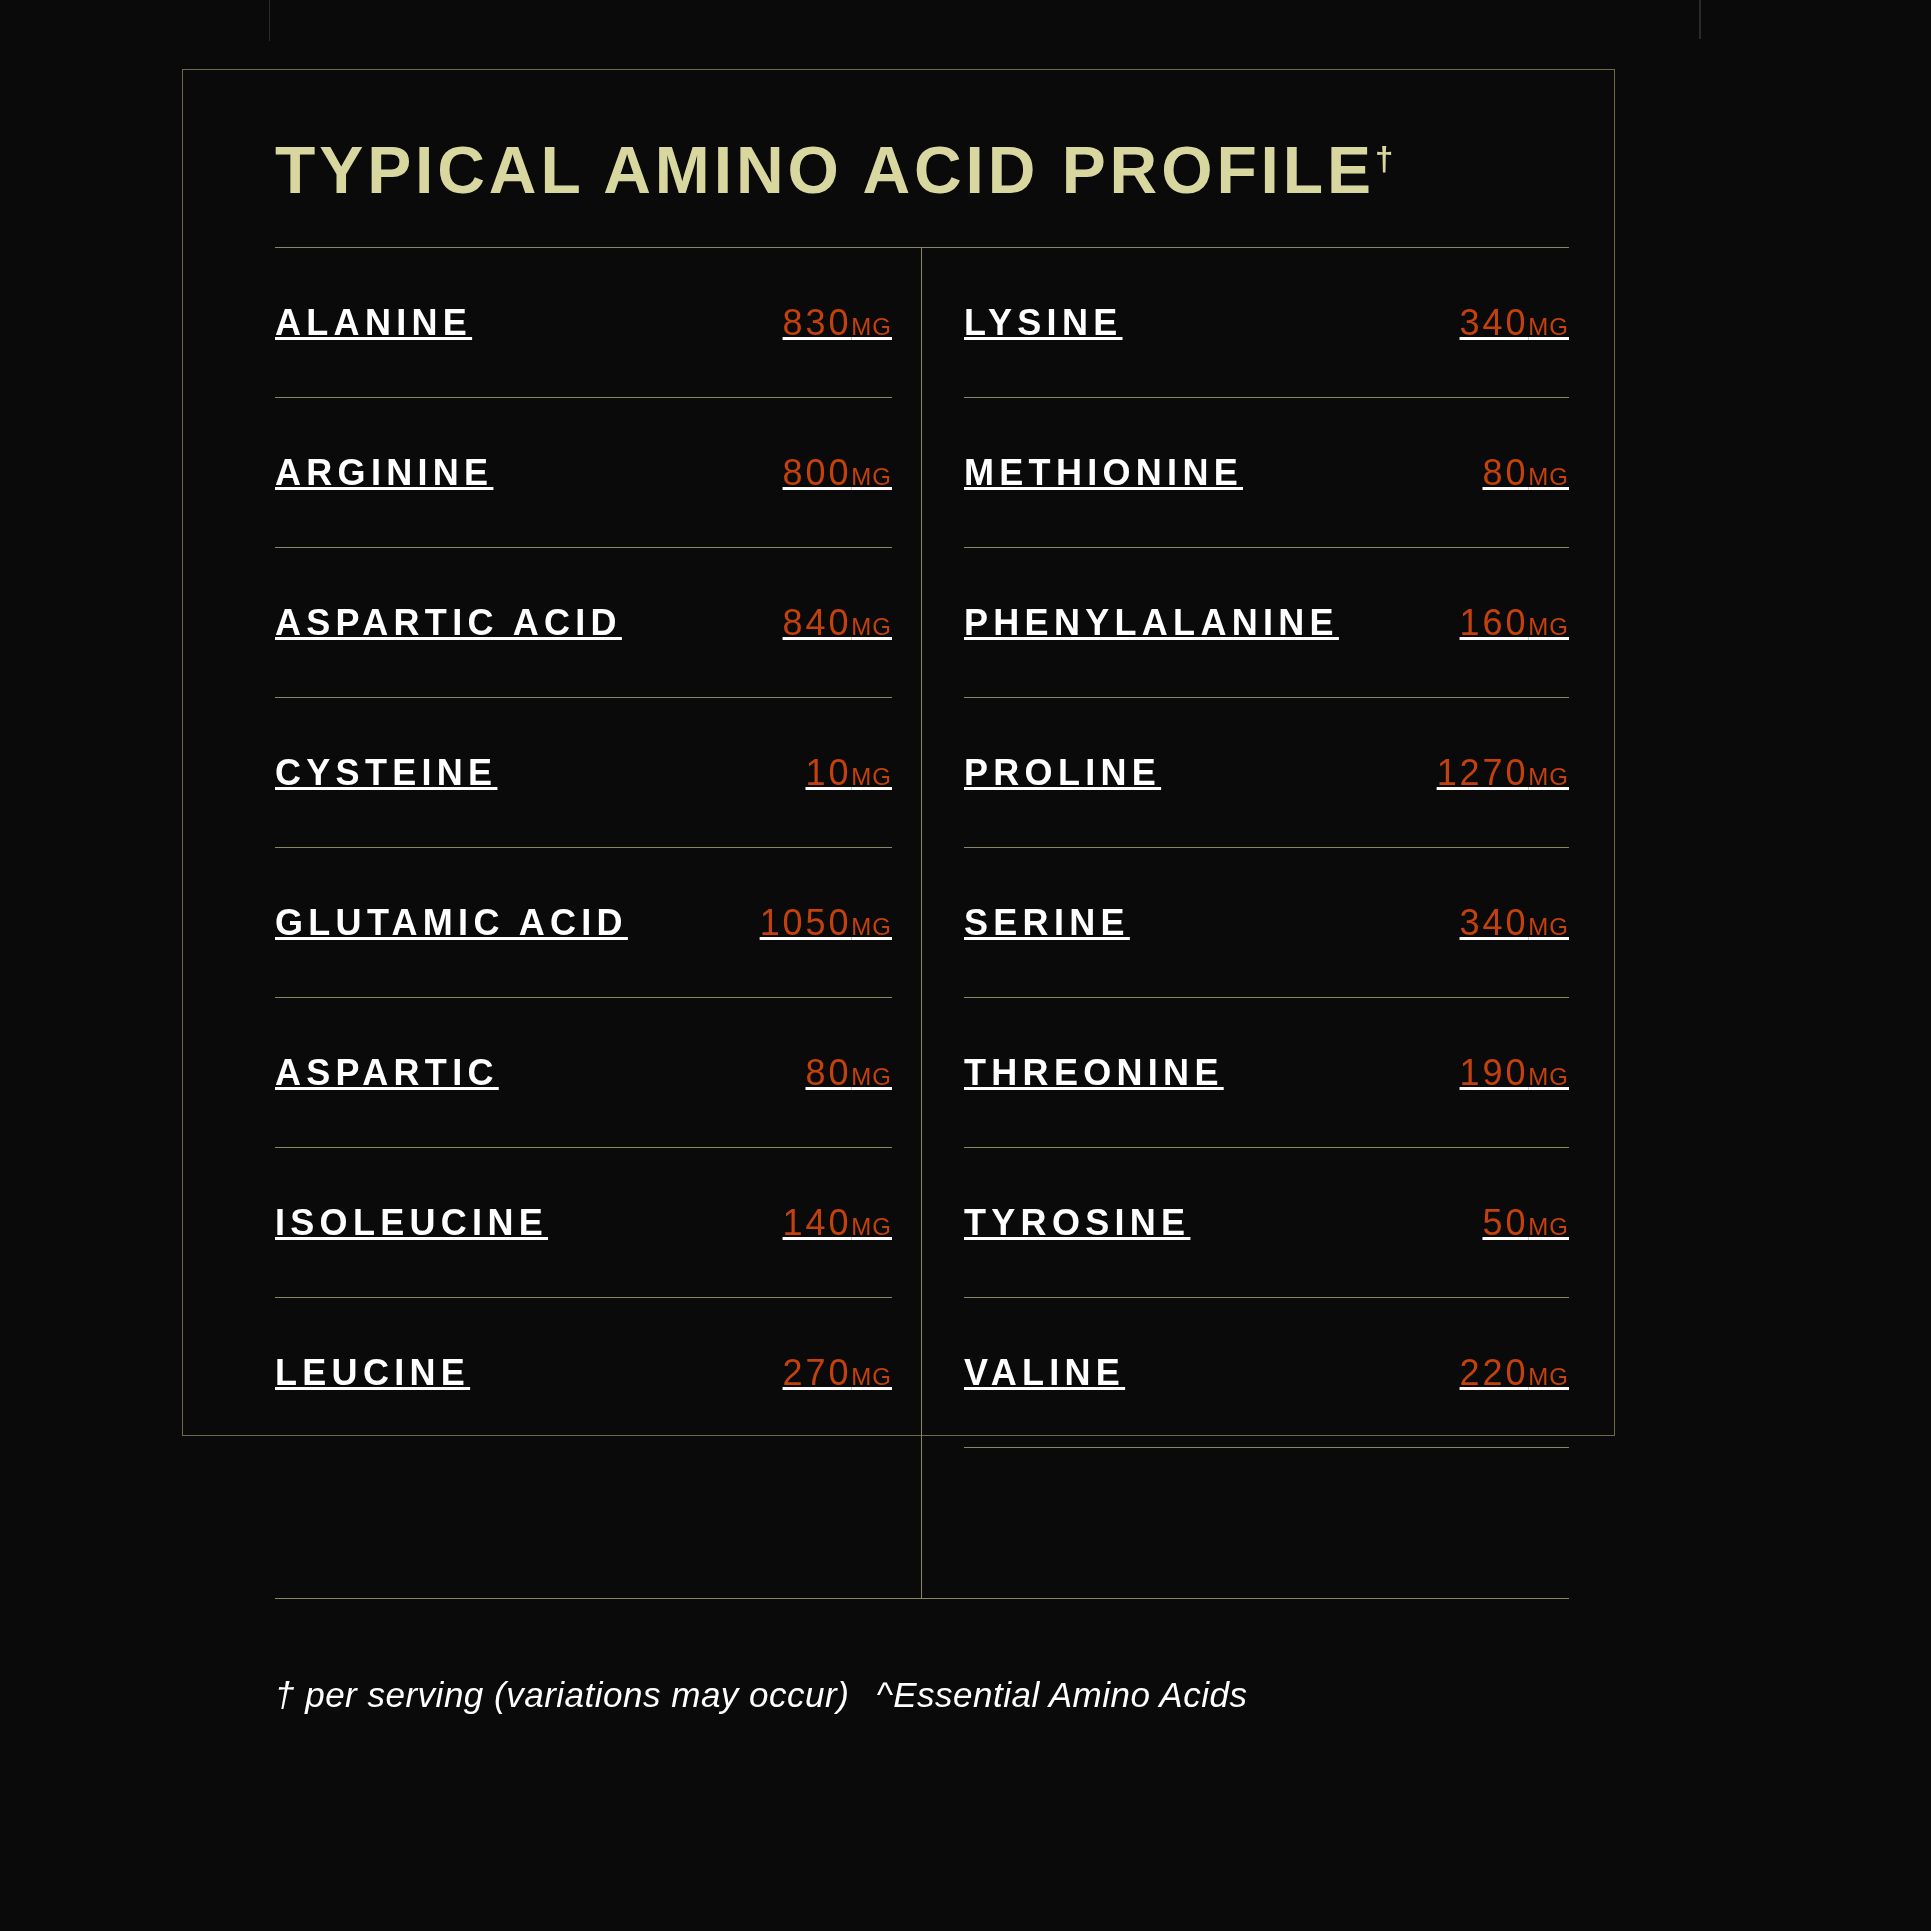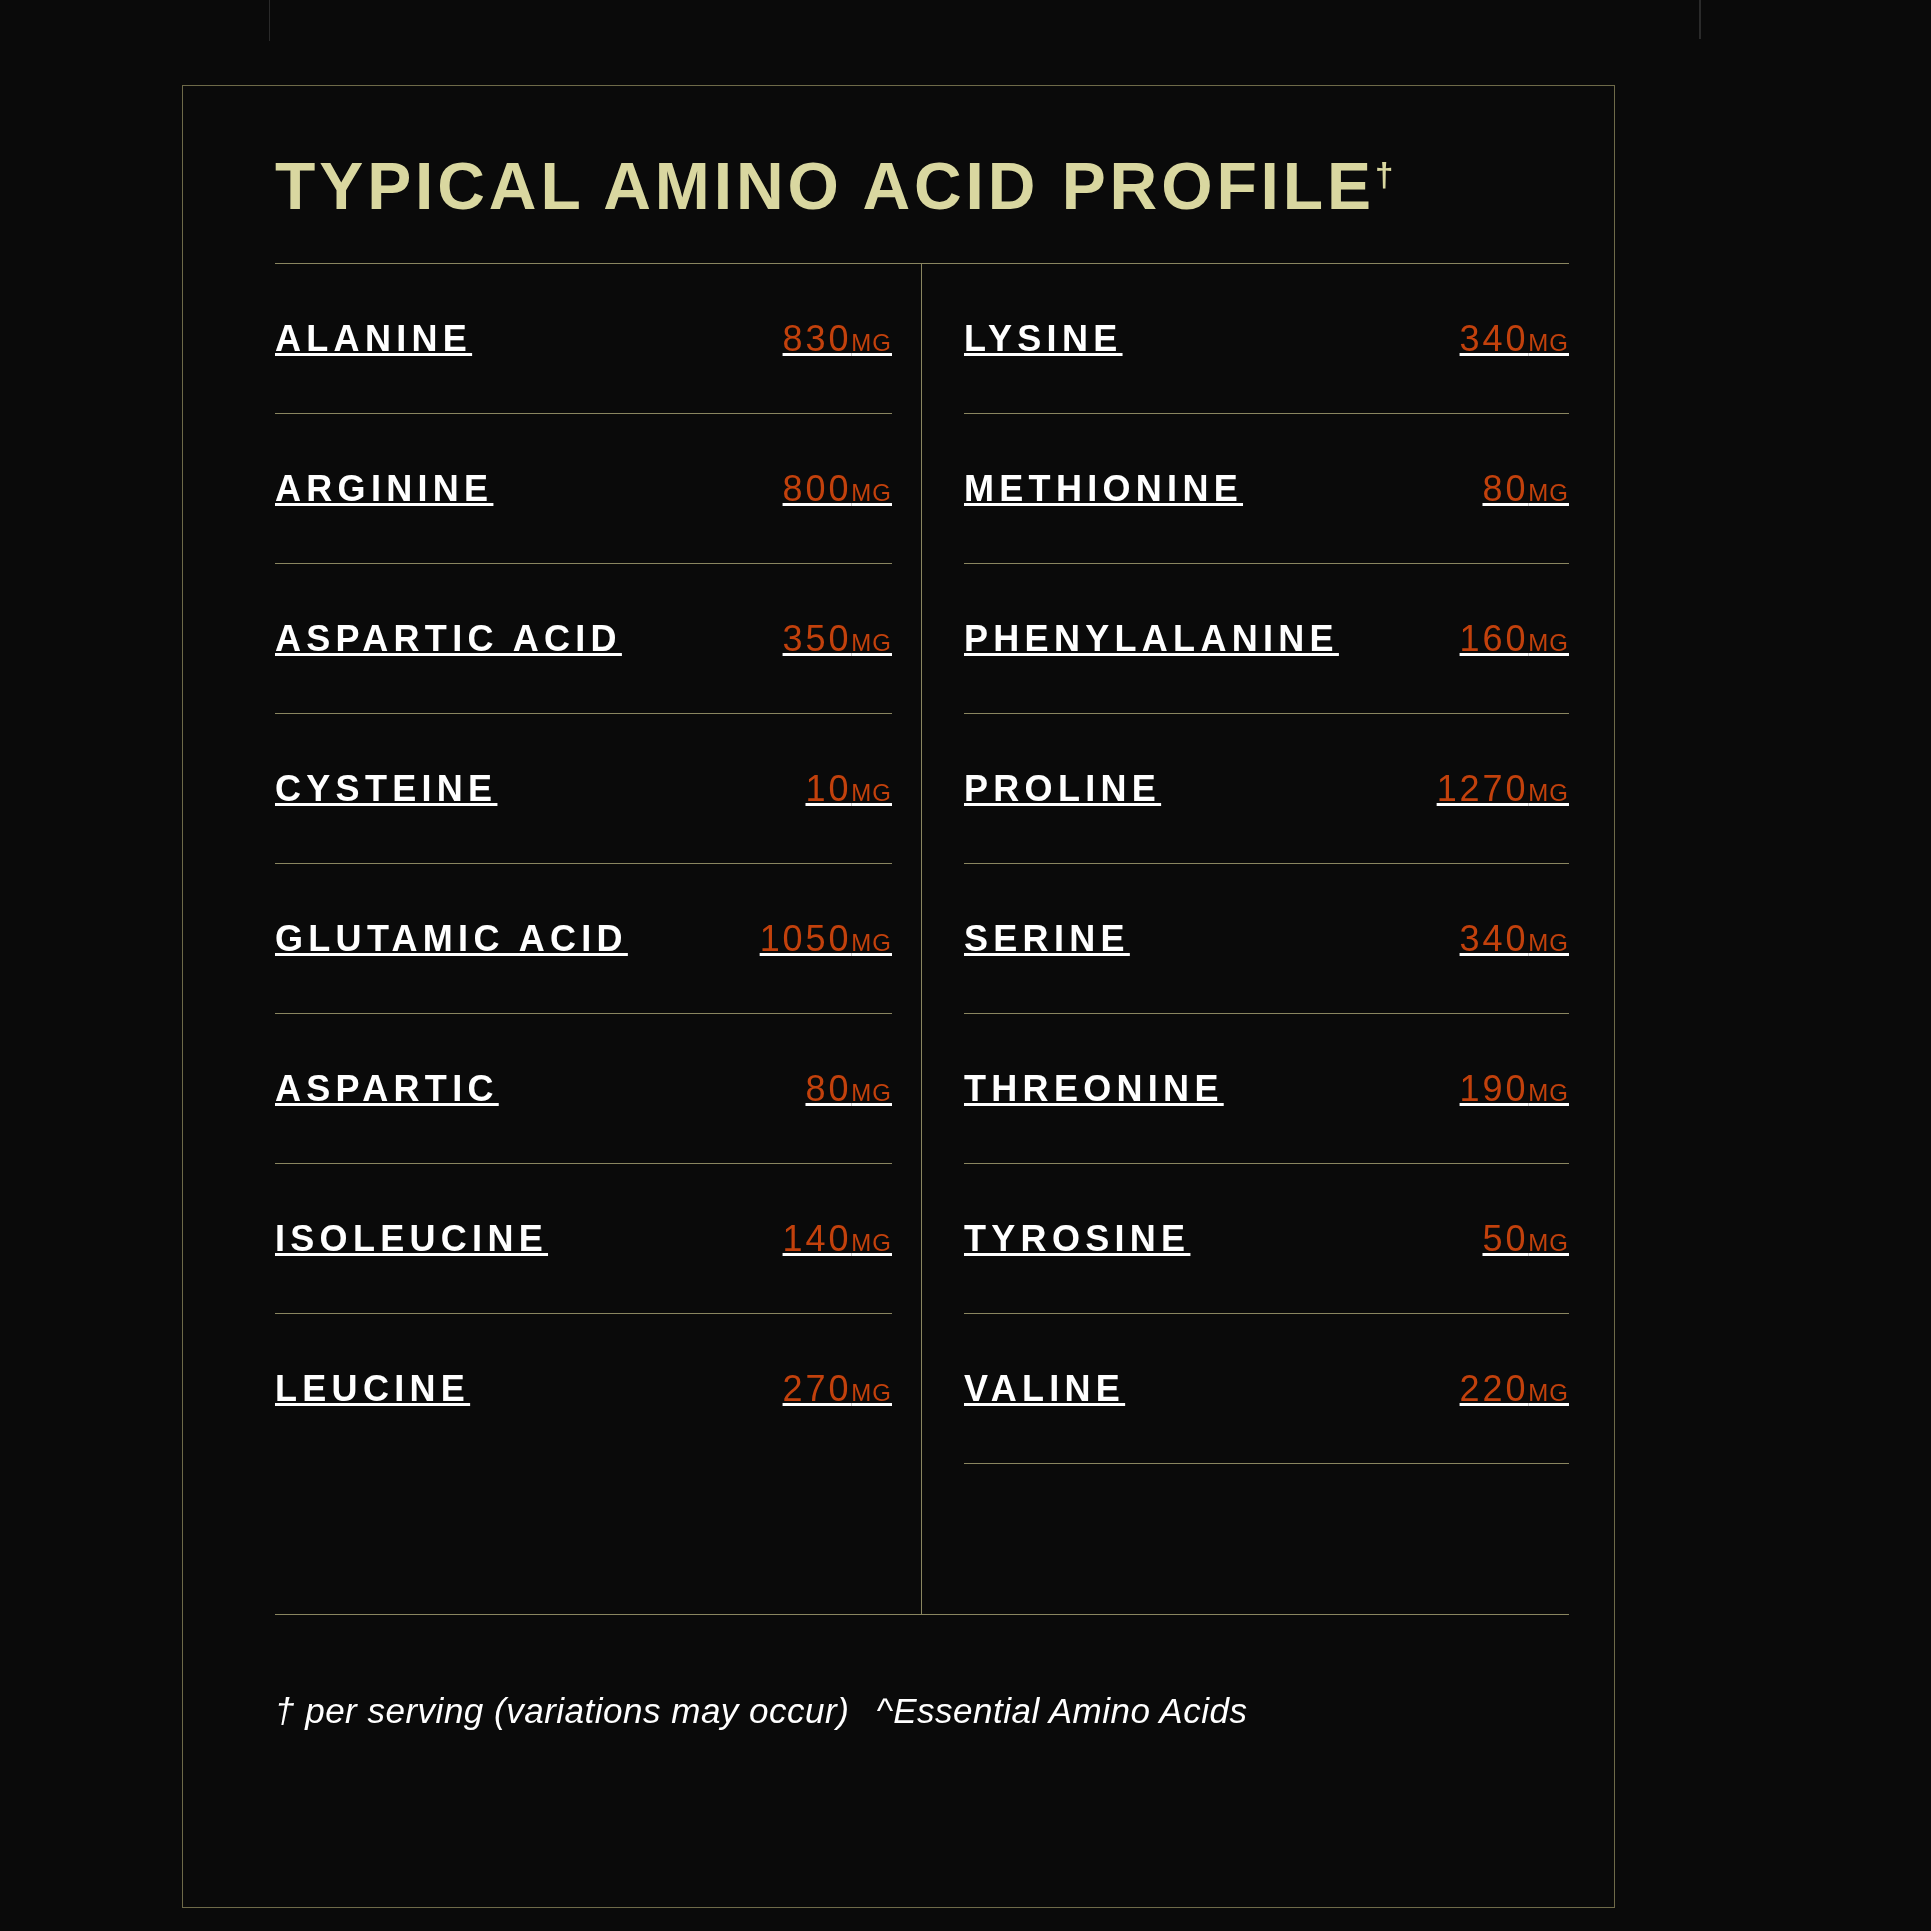--- a/index.html
+++ b/index.html
@@ -30,23 +30,23 @@
     left: 1699px;
     top: 0;
     width: 1.9px;
     height: 39px;
     background: #2a2a2a;
   }
 
   .panel {
     position: absolute;
     left: 182px;
-    top: 85px;
+    top: 69px;
     width: 1433px;
-    height: 1823px;
+    height: 1367px;
     border: 1.9px solid #6e6a49;
     box-sizing: border-box;
     padding: 0 46px;
   }
 
   .title {
     margin: 0;
     padding: 66px 0 0 46px;
     font-size: 66px;
     letter-spacing: 3.9px;
@@ -161,21 +161,21 @@
         <span class="amount"><span>830</span><span class="unit">MG</span></span>
       </div>
 
       <div class="row">
         <span class="name">ARGININE</span>
         <span class="amount"><span>800</span><span class="unit">MG</span></span>
       </div>
 
       <div class="row">
         <span class="name">ASPARTIC ACID</span>
-        <span class="amount"><span>350</span><span class="unit">MG</span></span>
+        <span class="amount"><span>840</span><span class="unit">MG</span></span>
       </div>
 
       <div class="row">
         <span class="name">CYSTEINE</span>
         <span class="amount"><span>10</span><span class="unit">MG</span></span>
       </div>
 
       <div class="row">
         <span class="name">GLUTAMIC ACID</span>
         <span class="amount"><span>1050</span><span class="unit">MG</span></span>

